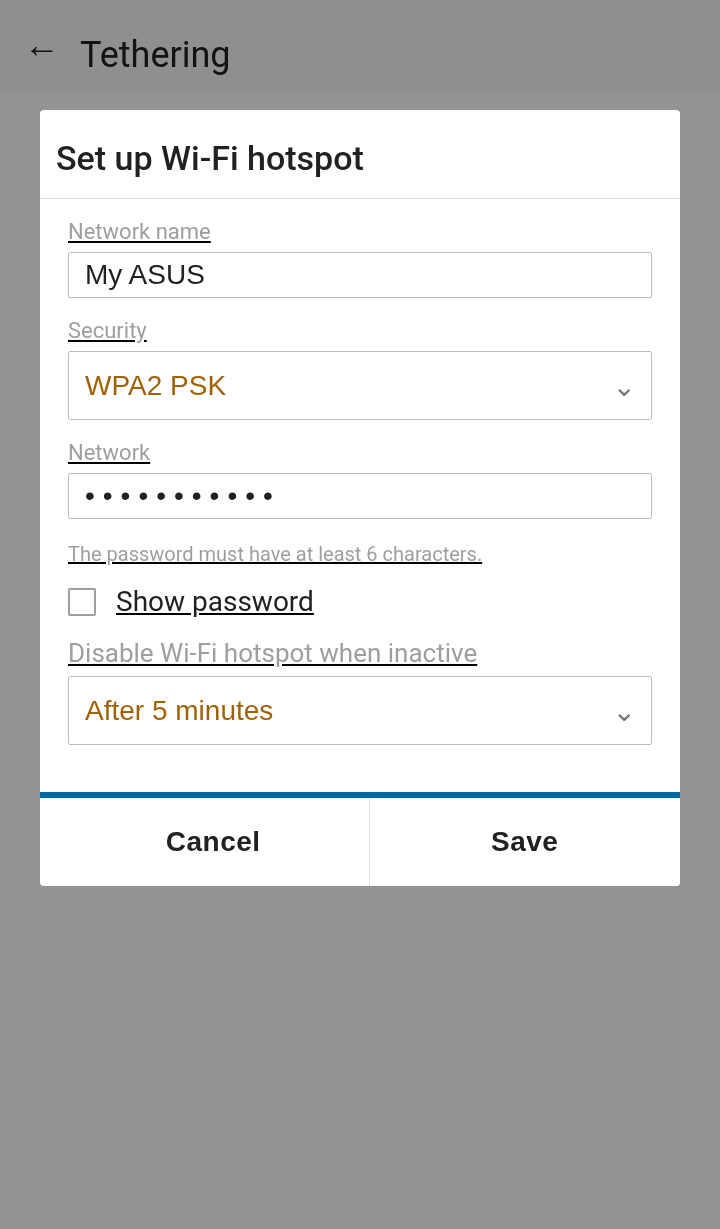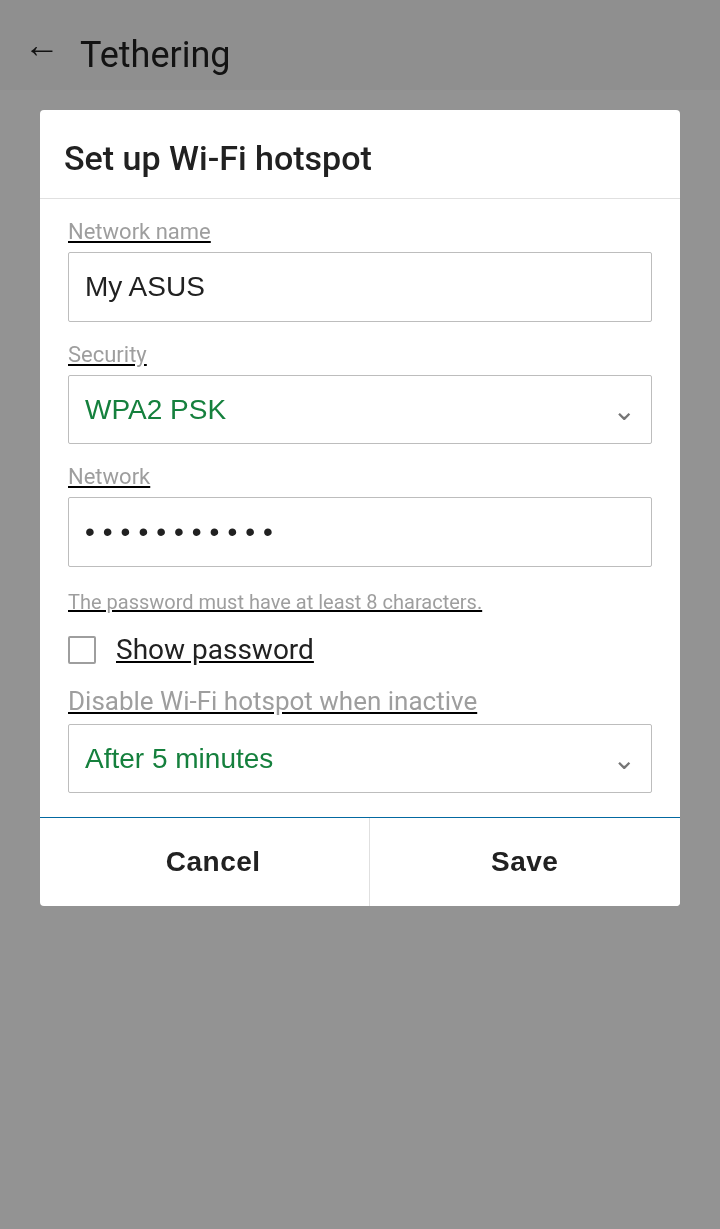--- a/index.html
+++ b/index.html
@@ -55,21 +55,21 @@
 
     
     .dialog {
       background: #ffffff;
       width: 640px;
       border-radius: 4px;
       overflow: hidden;
     }
 
     .dialog-title {
-      padding: 28px 28px 20px 24px;
+      padding: 28px 28px 20px 16px;
       font-size: 34px;
       color: #212121;
       font-weight: 500;
       border-bottom: 1px solid #e0e0e0;
     }
 
     .dialog-body {
       padding: 20px 28px 0 28px;
       max-height: 900px;
       overflow-y: auto;
@@ -79,40 +79,40 @@
     .field-label {
       font-size: 22px;
       color: #9e9e9e;
       margin-bottom: 8px;
     }
 
     .text-input {
       width: 100%;
       border: 1px solid #bdbdbd;
       border-radius: 2px;
-      padding: 18px 16px;
+      padding: 6px 16px;
       font-size: 28px;
       color: #212121;
       outline: none;
       margin-bottom: 20px;
       font-family: Arial, sans-serif;
     }
 
     .select-wrapper {
       position: relative;
       margin-bottom: 20px;
     }
 
     .select-field {
       width: 100%;
       border: 1px solid #bdbdbd;
       border-radius: 2px;
       padding: 18px 50px 18px 16px;
       font-size: 28px;
-      color: #15803d;
+      color: #a16207;
       appearance: none;
       -webkit-appearance: none;
       background: #ffffff;
       cursor: pointer;
       outline: none;
       font-family: Arial, sans-serif;
     }
 
     .chevron-icon {
       position: absolute;
@@ -159,22 +159,22 @@
     }
 
     .disable-label {
       font-size: 26px;
       color: #9e9e9e;
       margin-bottom: 8px;
     }
 
     .dialog-actions {
       display: flex;
-      border-top: 1px solid #0369a1;
-      margin-top: 4px;
+      border-top: 6px solid #0369a1;
+      margin-top: 27px;
       padding-left: 18px;
     }
 
     .dialog-btn {
       flex: 1;
       padding: 28px 16px;
       font-size: 28px;
       font-weight: 700;
       color: #212121;
       background: #ffffff;
@@ -218,21 +218,21 @@
           <option selected="">WPA2 PSK</option>
         </select>
         <span class="chevron-icon">⌄</span>
       </div>
 
       
       <div class="field-label">Network</div>
       <input class="text-input password-field" type="password" value="password123" style="">
 
       
-      <div class="hint-text">The password must have at least 8 characters.</div>
+      <div class="hint-text">The password must have at least 6 characters.</div>
 
       
       <div class="checkbox-row">
         <div class="checkbox"></div>
         <span class="checkbox-label">Show password</span>
       </div>
 
       
       <div class="disable-label">Disable Wi-Fi hotspot when inactive</div>
       <div class="select-wrapper">

